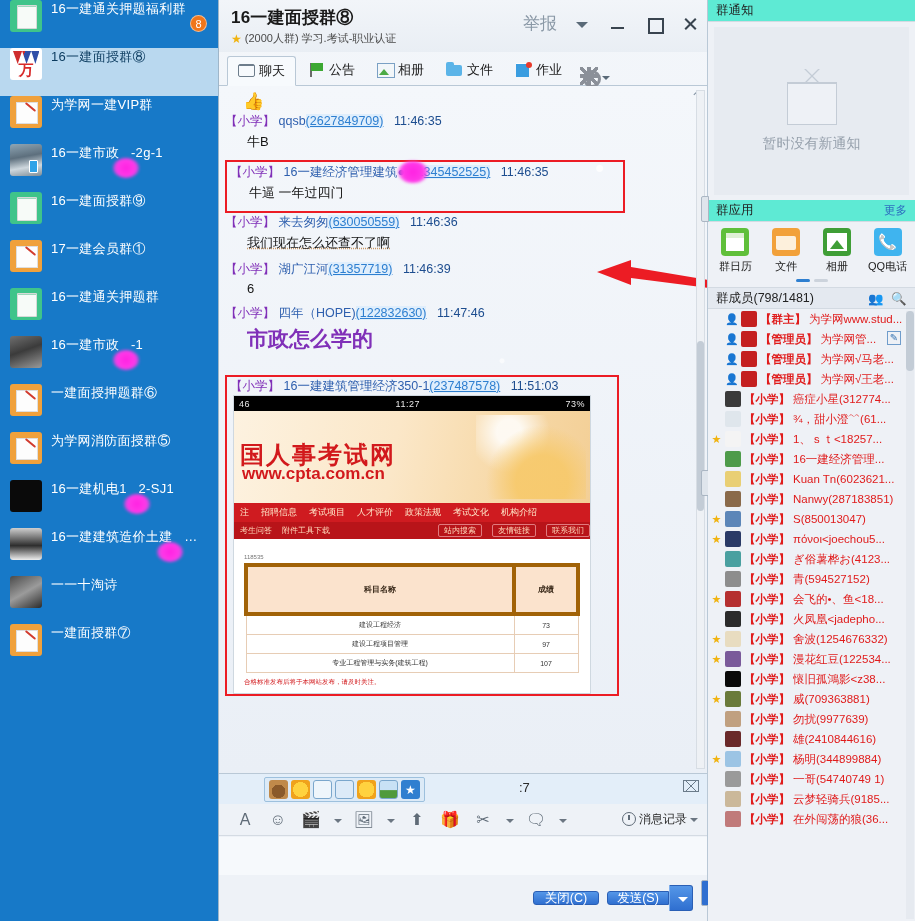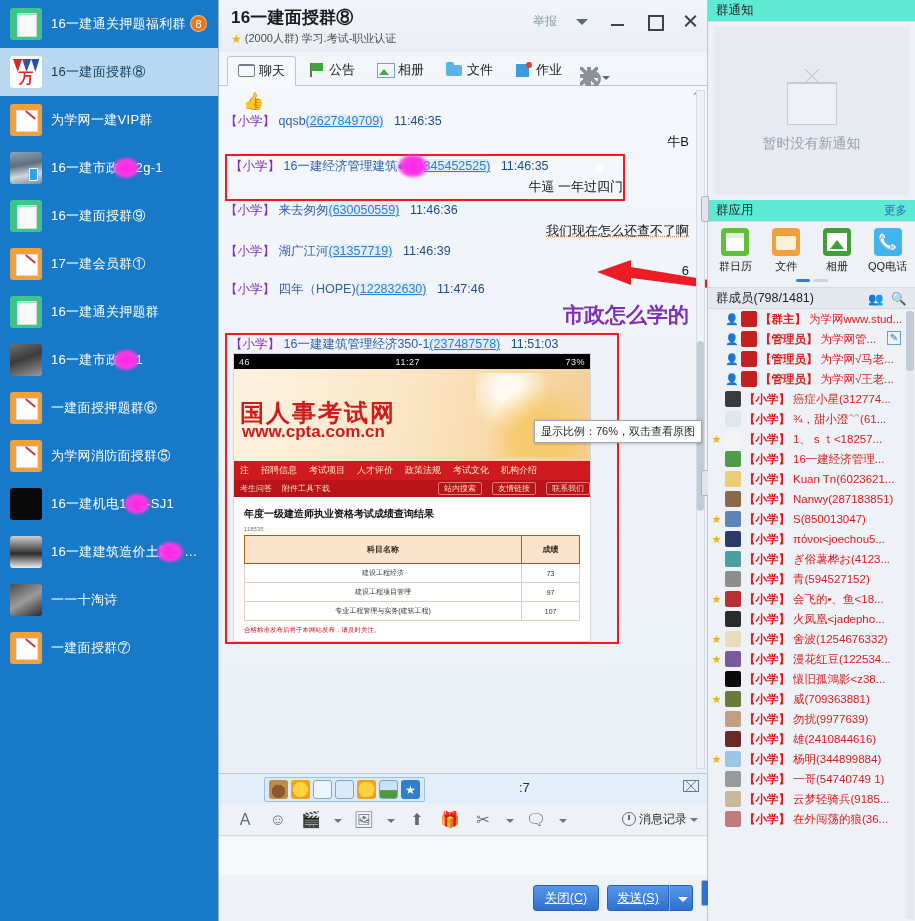--- a/index.html
+++ b/index.html
@@ -27,21 +27,21 @@
   
   .sidebar {
     width: 218px; height: 921px;
     background: #1779c8;
     overflow: hidden;
     position: relative;
     flex: 0 0 218px;
   }
   .side-item {
     height: 48px;
-    display: flex; align-items: center;
+    display: flex; 
     padding-left: 10px;
     gap: 9px;
     position: relative;
   }
   .side-item.active { background: #b9d8ef; }
   .side-item.active .side-label { color: #0a3a5e; }
   .side-avatar {
     width: 32px; height: 32px; flex: 0 0 32px;
     border-radius: 3px;
     position: relative; overflow: hidden;
@@ -117,21 +117,21 @@
     background: linear-gradient(180deg,#f2f5f9 0%, #e9eef4 100%);
     padding: 6px 0 0 12px;
   }
   .grp-title { font-size:17px; color:#1a1a1a; font-weight:bold; letter-spacing:.2px; }
   .grp-sub { font-size:11px; color:#4a4a4a; margin-top:2px; display:flex; align-items:center; gap:3px;}
   .star-icon { color:#f0b310; font-size:12px; }
   .wnd-ctrls {
     position:absolute; right:6px; top:12px;
     display:flex; align-items:center; gap:14px;
   }
-  .wnd-ctrls .report { color:#8a98a6; font-size:12px;margin-left:38px; }
+  .wnd-ctrls .report { color:#8a98a6; font-size:17px;margin-left:38px; }
   .wnd-btn {
     width:22px; height:18px; position:relative; cursor:default;
     color:#51606e;
   }
   .ic-caret::after{ content:''; position:absolute; left:5px; top:7px; border-left:6px solid transparent; border-right:6px solid transparent; border-top:6px solid #5a6a78;}
   .ic-min::after{ content:''; position:absolute; left:4px; top:12px; width:13px; height:2px; background:#39444f;}
   .ic-max::after{ content:''; position:absolute; left:5px; top:3px; width:12px; height:12px; border:2px solid #39444f;}
   .ic-close::before,.ic-close::after{
     content:''; position:absolute; left:4px; top:8px; width:15px; height:2px; background:#39444f;
   }
@@ -196,29 +196,29 @@
     position:absolute; right:6px; top:4px; color:#8494a4; font-size:12px;
   }
   .thumbsup{ font-size:17px; margin:1px 0 0 18px; display:block; }
   .msg-head {
     color:#8030b8; font-size:12.5px; margin-top:1px; white-space:nowrap;
   }
   .tag { color:#8030b8; }
   .nick { color:#2e5fae; }
   .qq { color:#2e7fd0; text-decoration:underline; background:#dfeefc;}
   .time { color:#1d4d8f; margin-left:7px; }
-  .msg-body { color:#151515; padding:3px 0 2px 22px; font-size:13px;text-align:right;}
+  .msg-body { color:#151515; padding:3px 0 8px 22px; font-size:13px;}
   .msg-body.purple { color:#8030b8; font-size:21px; font-weight:bold;}
   .underline-squiggle { text-decoration: underline dotted #c96; }
 
   .hl-box {
     border:2px solid #ec1c24; position:relative;
     margin: 1px 0 0 0; padding:1px 0 1px 0;
   }
-  .hl-box.img-box{ padding:0; margin-top:2px; }
+  .hl-box.img-box{ padding:0; margin-top:14px; }
   .arrow-svg{ position:absolute; pointer-events:none; }
 
   .chatimg {
     width: 358px; margin-left:6px; position:relative;
     border:1px solid #cfd8e0; background:#fff;
   }
   .ci-status{
     height:15px; background:#000; color:#e8e8e8; font-size:9px;
     display:flex; align-items:center; justify-content:space-between; padding:0 5px;
     letter-spacing:.5px;
@@ -247,21 +247,21 @@
   .ci-nav2{
     height:17px; background:#b81419; display:flex; align-items:center; gap:10px;
     padding-left:6px; color:#ffd9bb; font-size:8px;
   }
   .ci-nav2 .pill{ border:1px solid #e07a7e; padding:0 5px; border-radius:2px; }
   .ci-body{ background:#fff; padding:10px 10px 6px 10px; }
   .ci-h3{ font-size:10px; font-weight:bold; color:#111; }
   .ci-sub{ font-size:6px; color:#777; margin:5px 0 3px; }
   .ci-table{ width:100%; border-collapse:collapse; font-size:7px; }
   .ci-table th{
-    background:#fbe3cd; border:1px solid #a16207; padding:8px 2px; color:#3a2a1a; font-size:8px;
+    background:#fbe3cd; border:4px solid #a16207; padding:17px 2px; color:#3a2a1a; font-size:8px;
   }
   .ci-table td{
     border:1px solid #e7cdb5; padding:4px 2px; text-align:center; color:#333;
   }
   .ci-note{ color:#d2191c; font-size:6.5px; margin-top:5px; }
   .img-tooltip{
     position:absolute; left:300px; top:66px; z-index:6;
     background:#fdfdfd; border:1px solid #9aa7b4; padding:3px 6px;
     font-size:11px; color:#2a2a2a; white-space:nowrap;
     box-shadow:0 1px 3px rgba(0,0,0,.22);
@@ -323,24 +323,24 @@
     position:absolute; top:63px; left:0; right:0; bottom:46px;
     background:#f6f9fc;
   }
 
   .sendbar{
     position:absolute; bottom:0; left:0; right:0; height:46px;
     display:flex; align-items:center; justify-content:flex-end; gap:8px;
     padding-right:14px;
   }
   .btn{
-    height:26px; min-width:66px; border-radius:3px;
+    height:14px; min-width:66px; border-radius:3px;
     background: linear-gradient(180deg,#5597e8 0%, #2f6fd0 100%);
     border:1px solid #2a5fb5; color:#fff; font-size:12.5px;
-    display:flex; align-items:center; justify-content:center;text-decoration:underline;
+    display:flex; align-items:center; justify-content:center;
   }
   .btn-split{ display:flex; align-items:center; }
   .btn-split .btn{ border-radius:3px 0 0 3px; min-width:62px;}
   .btn-arrow{
     width:24px; height:26px; border-radius:0 3px 3px 0;
     background: linear-gradient(180deg,#5597e8 0%, #2f6fd0 100%);
     border:1px solid #2a5fb5; border-left:1px solid #7fb0ef;
     position:relative;
   }
   .btn-arrow::after{ content:''; position:absolute; left:8px; top:11px; border-left:5px solid transparent;border-right:5px solid transparent;border-top:5px solid #fff;}
@@ -616,21 +616,20 @@
             </div>
           <div class="ci-nav2" id="ci-nav2">
               <span>考生问答</span>
               <span>附件工具下载</span>
               <span style="flex: 1 1 0%;"></span>
               <span class="pill">站内搜索</span>
               <span class="pill">友情链接</span>
               <span class="pill">联系我们</span>
             </div>
           <div class="ci-body">
-            <div class="ci-h3">年度一级建造师执业资格考试成绩查询结果</div>
             <div class="ci-sub">118535</div>
             <table class="ci-table">
               <thead>
                   <tr id="ci-thead">
                     <th>科目名称</th>
                     <th>成绩</th>
                   </tr>
                 </thead>
               <tbody id="ci-tbody">
                   <tr>
@@ -642,21 +641,20 @@
                     <td>97</td>
                   </tr>
                   <tr>
                     <td>专业工程管理与实务(建筑工程)</td>
                     <td>107</td>
                   </tr>
                 </tbody>
             </table>
             <div class="ci-note">合格标准发布后将于本网站发布，请及时关注。</div>
           </div>
-          <div class="img-tooltip">显示比例：76%，双击查看原图</div>
         </div>
       </div>
 
       <div class="msg-scroll">
         <div class="thumb"></div>
       </div>
     </div>
 
     <div class="inputwrap">
       <div class="msgbox">

